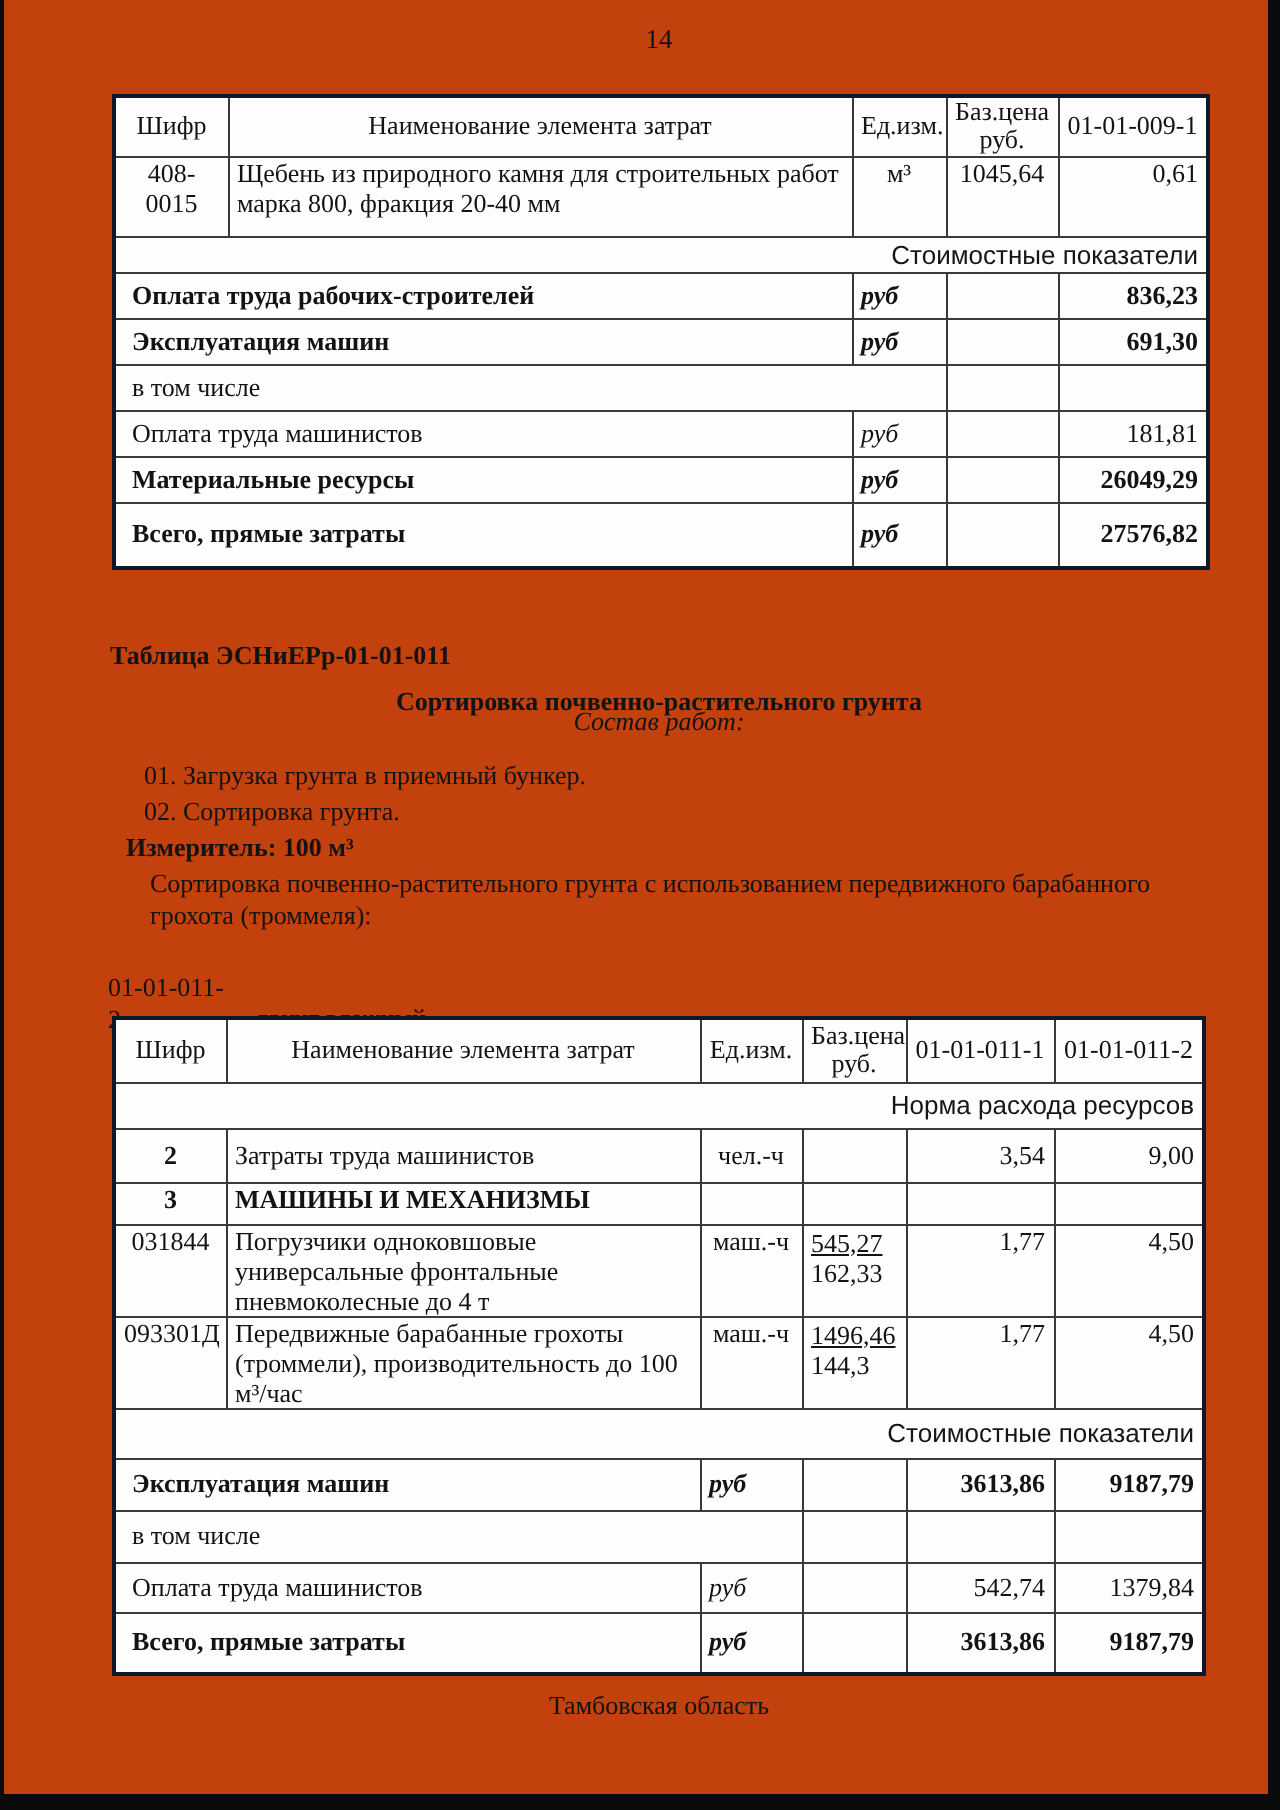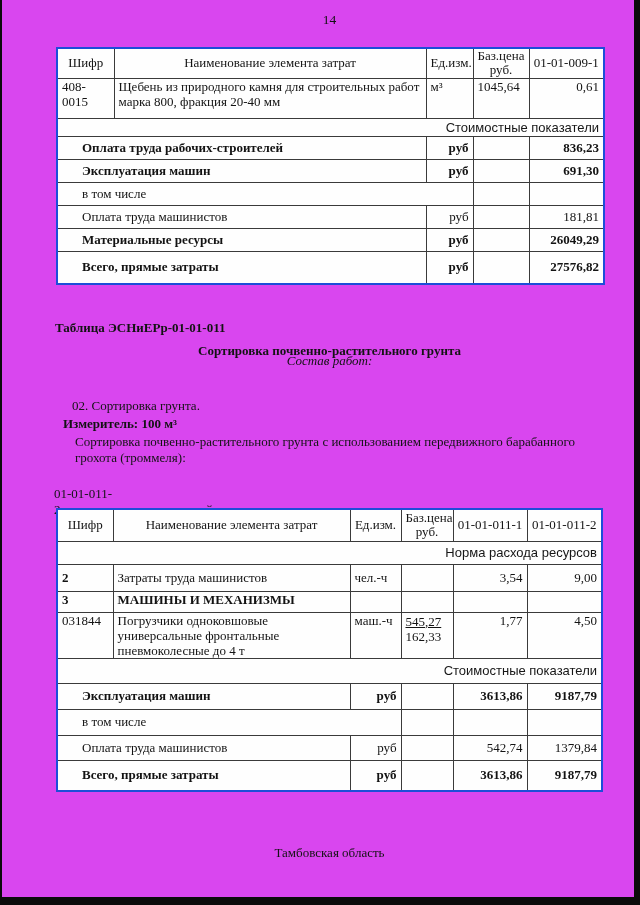--- a/index.html
+++ b/index.html
@@ -1,43 +1,43 @@
 <!DOCTYPE html>
 <html><head>
 <meta charset="utf-8">
 <style>
   html,body{margin:0;padding:0;background:#e8e8e8;}
   .page{
-    position:relative;width:640px;height:905px;background:#d946ef;
+    position:relative;width:640px;height:905px;background:#c2410c;
     font-family:"Liberation Serif","DejaVu Serif",serif;color:#131313;
     overflow:hidden;
   }
   
   .frame-left{position:absolute;left:0;top:0;width:2px;height:905px;background:#0b0b0b;}
   .frame-right{position:absolute;left:634px;top:0;width:6px;height:905px;background:#0b0b0b;}
   .frame-bottom{position:absolute;left:0;top:897px;width:640px;height:8px;background:#0b0b0b;}
 
   .pageno{position:absolute;left:56px;top:12px;width:547px;text-align:center;font-size:13.5px;}
 
   table{border-collapse:collapse;table-layout:fixed;position:absolute;background:#fefefe;}
-  table.doc{border:2px solid #1d4ed8;}
+  table.doc{border:2px solid #0f172a;}
   table.doc td{border:1px solid #3a3a3a;padding:0 4px;font-size:13px;overflow:hidden;}
 
   td.hdr{text-align:center;vertical-align:middle;line-height:14px;white-space:pre-line;}
   td.top{vertical-align:top;padding-top:2px;line-height:15px;}
-  td.ctr{text-align:left;}
+  td.ctr{text-align:center;}
   td.rgt{text-align:right;padding-right:9px;}
   .spanrow td{
     font-family:"Liberation Sans","DejaVu Sans",sans-serif;
     font-size:10.5px;text-align:right;padding-right:12px;vertical-align:middle;color:#161616;
   }
   .cost td{border-top:none;border-bottom:none;vertical-align:middle;}
-  .cost td.lbl{padding-left:24px;}
+  .cost td.lbl{padding-left:8px;}
   .cost.b td{font-weight:bold;}
-  .cost td.u{text-align:right;}
+  .cost td.u{text-align:left;font-style:italic;}
   .nob td.lbl{border-right:none;margin-top:48px;}
   .nob td.u{border-left:none;}
   .padbot td{padding-bottom:14px;}
 
   .frac-top{text-decoration:underline;}
   .price-frac{line-height:15px;display:block;padding-top:1px;}
 
   .blk{position:absolute;font-size:13px;line-height:15.5px;}
   .b{font-weight:bold;}
   .i{font-style:italic;}
@@ -116,20 +116,21 @@
       <td class="u">руб</td>
       <td></td>
       <td class="rgt">27576,82</td>
     </tr>
   </tbody>
     </table>
 
   <div class="blk b" style="left:55px;top:320px;">Таблица  ЭСНиЕРр-01-01-011</div>
   <div class="blk b ctr-blk" style="top:343px;">Сортировка почвенно-растительного грунта</div>
   <div class="blk i ctr-blk" style="top:353px;">Состав работ:</div>
+  <div class="blk" style="left:72px;top:380px;">01. Загрузка грунта в приемный бункер.</div>
   <div class="blk" style="left:72px;top:398px;">02. Сортировка грунта.</div>
   <div class="blk b" style="left:63px;top:416px;">Измеритель: 100 м³</div>
   <div class="blk" style="left:75px;top:434px;width:525px;">Сортировка почвенно-растительного грунта с использованием передвижного барабанного грохота (троммеля):</div>
   <div class="blk" style="left:54px;top:486px;">
     <span class="var-code">01-01-011-2</span><span>грунт влажный</span>
   </div>
 
   <table class="doc" style="left:56px;top:508px;width:545px;">
     <colgroup>
       <col style="width:56px">
@@ -171,20 +172,30 @@
     <tr style="height:45px">
       <td class="ctr top">031844</td>
       <td class="top">Погрузчики одноковшовые универсальные фронтальные пневмоколесные до 4 т</td>
       <td class="ctr top">маш.-ч</td>
       <td class="top">
         <span class="price-frac"><span class="frac-top">545,27</span><br><span>162,33</span></span>
       </td>
       <td class="rgt top">1,77</td>
       <td class="rgt top">4,50</td>
     </tr>
+    <tr style="height:44px">
+      <td class="ctr top">093301Д</td>
+      <td class="top">Передвижные барабанные грохоты (троммели), производительность до 100 м³/час</td>
+      <td class="ctr top">маш.-ч</td>
+      <td class="top">
+        <span class="price-frac"><span class="frac-top">1496,46</span><br><span>144,3</span></span>
+      </td>
+      <td class="rgt top">1,77</td>
+      <td class="rgt top">4,50</td>
+    </tr>
     <tr class="spanrow" style="height:25px">
       <td colspan="6">Стоимостные показатели</td>
     </tr>
     <tr class="cost b" style="height:26px">
       <td colspan="2" class="lbl">Эксплуатация машин</td>
       <td class="u">руб</td>
       <td></td>
       <td class="rgt">3613,86</td>
       <td class="rgt">9187,79</td>
     </tr>

